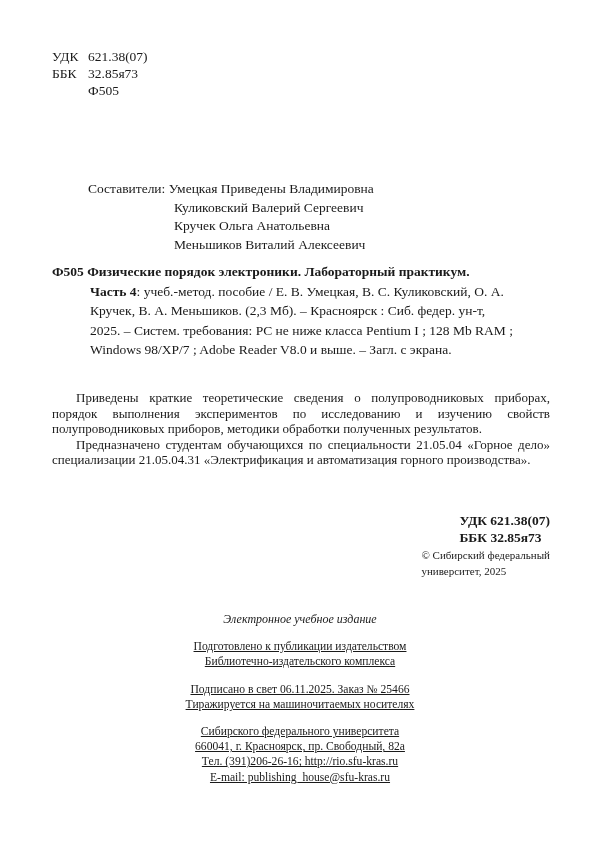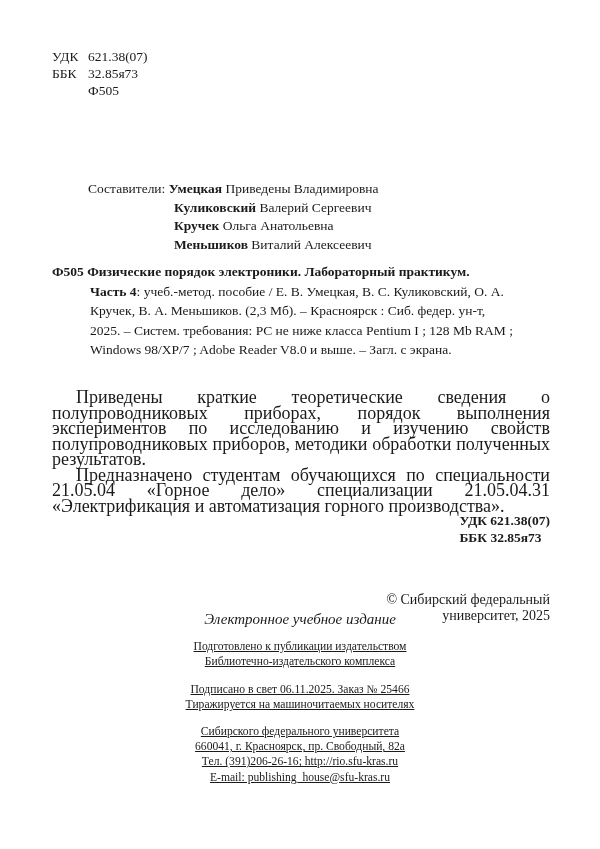--- a/index.html
+++ b/index.html
@@ -46,21 +46,21 @@
     font-size: 13.5px;
     line-height: 18.5px;
   }
   .compilers .line {
     white-space: nowrap;
   }
   .compilers .intro {
     font-weight: normal;
   }
   .compilers b {
-    font-weight: bold;
+    font-weight: normal;
   }
   .compilers .indent {
     display: inline-block;
     width: 86px;
   }
 
   
   .biblio {
     position: absolute;
     left: 52px;
@@ -83,21 +83,21 @@
     margin-left: 38px;
     text-align: justify;
   }
 
   
   .annotation {
     position: absolute;
     left: 52px;
     top: 390px;
     width: 498px;
-    font-size: 18px;
+    font-size: 13px;
     line-height: 15.5px;
     text-align: justify;
   }
   .annotation p {
     margin: 0;
     text-indent: 24px;
   }
 
   
   .tail-codes {
@@ -106,39 +106,38 @@
     top: 512px;
     text-align: left;
     font-size: 13.5px;
     line-height: 17px;
     font-weight: bold;
   }
   .copyright {
     position: absolute;
     right: 50px;
     top: 548px;
-    font-size: 14px;
+    font-size: 11px;
     line-height: 15.5px;
-    text-align: right;
-    margin-top: 44px;
+    text-align: left;
   }
 
   
   .colophon {
     position: absolute;
     left: 0;
     top: 612px;
     width: 600px;
     text-align: center;
     font-size: 11.6px;
     line-height: 15.2px;
   }
   .colophon .ital {
     font-style: italic;
-    font-size: 15px;
+    font-size: 12px;
     margin-bottom: 12px;
   }
   .colophon .grp {
     margin-bottom: 12px;
   }
   .colophon .grp div {
     white-space: nowrap;
     text-decoration: underline;
   }
 </style>

